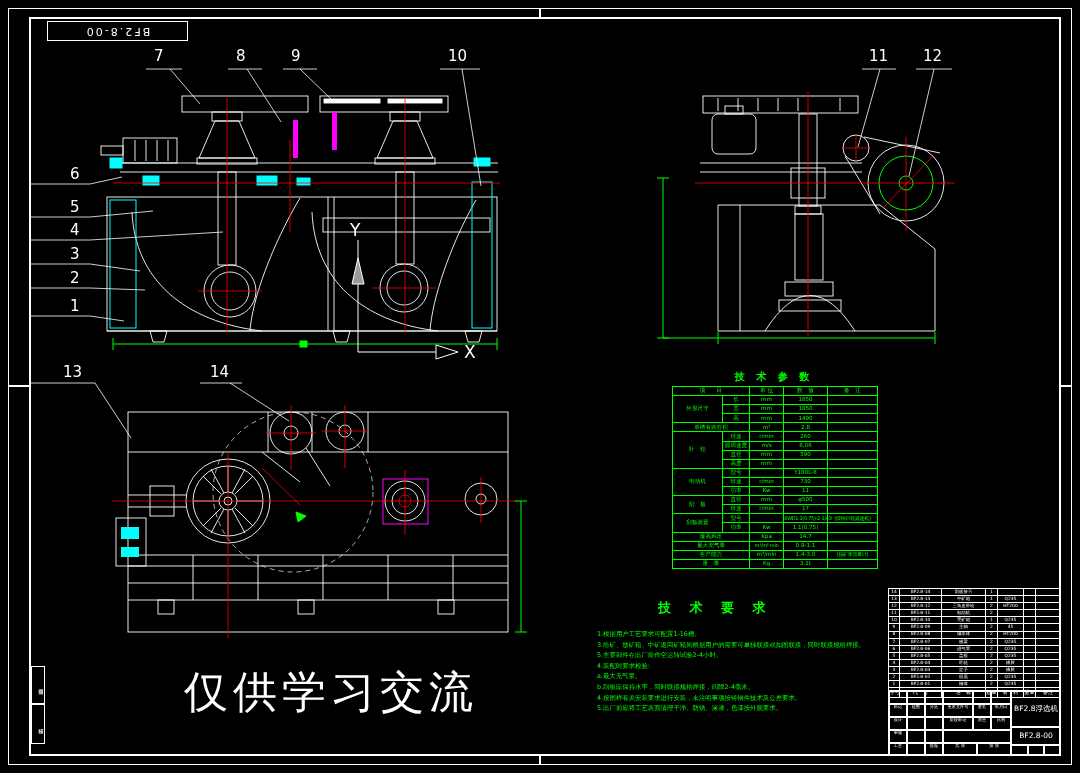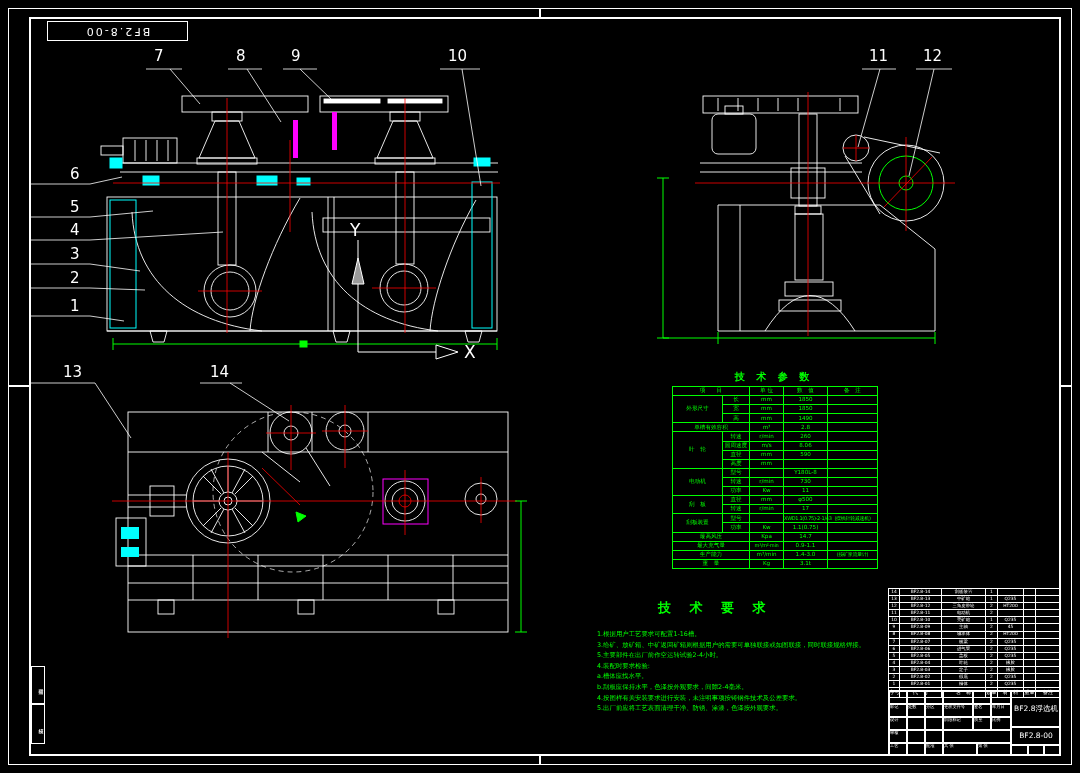--- a/index.html
+++ b/index.html
@@ -26,21 +26,21 @@
             font-weight:bold;}
   .tr-lines{position:absolute;left:597px;top:629px;width:285px;color:#00ff00;font-size:6.4px;}
   .tr-lines div{line-height:10.6px;white-space:nowrap;}
   
   table.bom{position:absolute;left:888px;top:588px;border-collapse:collapse;table-layout:fixed;
             width:172px;color:#fff;font-size:4.4px;text-align:center;}
   table.bom td{border:0.5px solid #fff;padding:0;height:6.1px;line-height:1;overflow:hidden;white-space:nowrap;}
   table.bom tr.hdr td{height:9px;font-size:5.2px;}
   .tb{position:absolute;left:888px;top:690px;width:172px;height:65px;border:1px solid #fff;box-sizing:border-box;color:#fff;}
   .tb .cell{position:absolute;border:0.5px solid #fff;box-sizing:border-box;font-size:4.2px;
-            line-height:1.1;color:#fff;overflow:hidden;}
+            line-height:1.1;color:#fff;overflow:hidden;text-align:center;}
   .tb .big{font-size:7.5px;line-height:1;display:flex;align-items:center;justify-content:center;}
   .mbox{position:absolute;border:1px solid #fff;color:#fff;font-size:5px;writing-mode:vertical-rl;
         text-align:center;box-sizing:border-box;}
 </style>
 </head>
 <body>
 
 <div class="sheet">
 
   <svg width="1080" height="773" viewBox="0 0 1080 773">
@@ -445,22 +445,22 @@
   </tbody>
     </table>
 
   <div class="tr-title">技 术 要 求</div>
   <div class="tr-lines">
 
   <div>1.根据用户工艺要求可配置1-16槽。</div>
       <div>3.给矿、放矿箱、中矿返回矿箱则根据用户的需要可单独联接或如图联接，同时联接规格焊接。</div>
       <div>5.主要部件在出厂前作空运转试验2-4小时。</div>
       <div>4.装配时要求检验:</div>
-      <div>a.槽体应找水平。</div>
-      <div>b.刮板应保持水平，色泽按外观要求，间隙2-4毫米。</div>
+      <div>a.最大充气量。</div>
+      <div>b.刮板应保持水平，同时联接规格焊接，间隙2-4毫米。</div>
       <div>4.按图样有关安装要求进行安装，未注明事项按铸钢件技术及公差要求。</div>
       <div>5.出厂前应将工艺表面清理干净、防锈、涂漆，色泽按外观要求。</div>
     </div>
 
   <table class="bom">
     <colgroup>
         <col style="width:11px">
         <col style="width:42px">
         <col style="width:44px">
         <col style="width:12px">
@@ -643,14 +643,15 @@
     <div class="cell big" style="left:122px;top:0;width:50px;height:36px;">BF2.8浮选机</div>
     <div class="cell big" style="left:122px;top:36px;width:50px;height:18px;">BF2.8-00</div>
     <div class="cell" style="left:122px;top:54px;width:17px;height:11px;"></div>
     <div class="cell" style="left:139px;top:54px;width:16px;height:11px;"></div>
     <div class="cell" style="left:155px;top:54px;width:17px;height:11px;"></div>
   </div>
 
   <div class="mbox" style="left:31px;top:666px;width:14px;height:38px;">描图</div>
   <div class="mbox" style="left:31px;top:704px;width:14px;height:40px;">描校</div>
 
+  <div class="wm">仅供学习交流</div>
 
 </div>
 
 </body></html>

